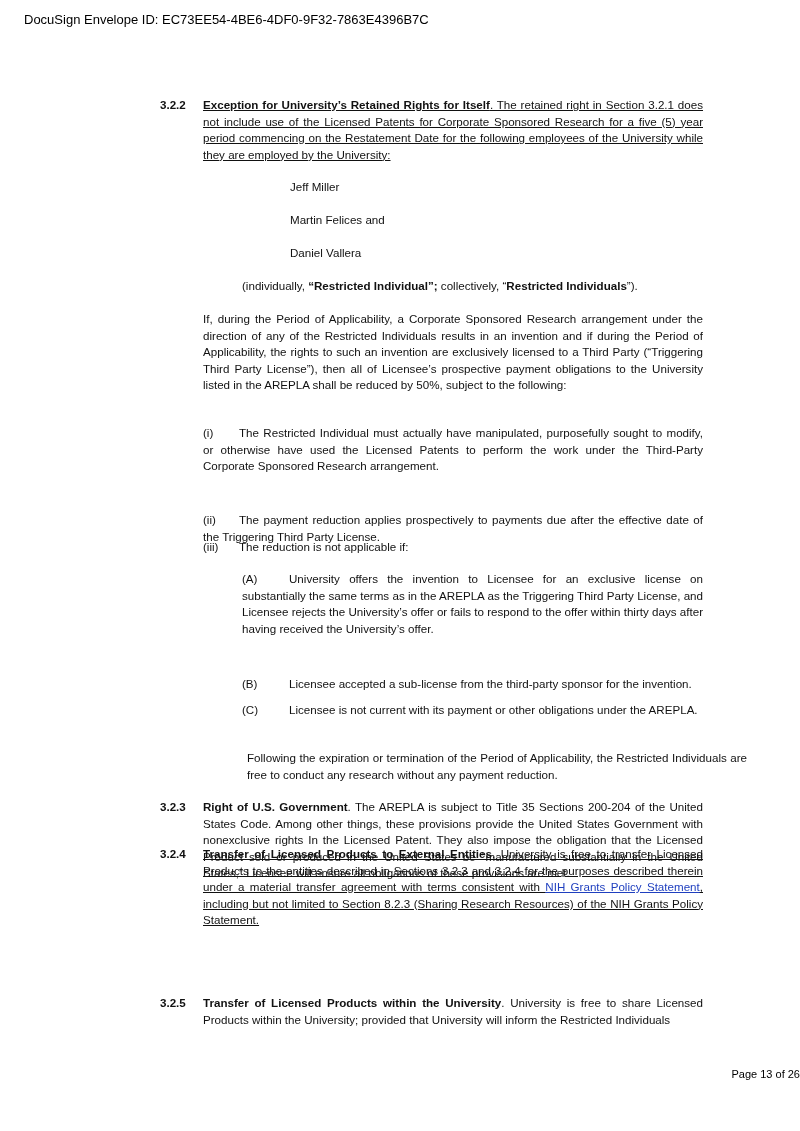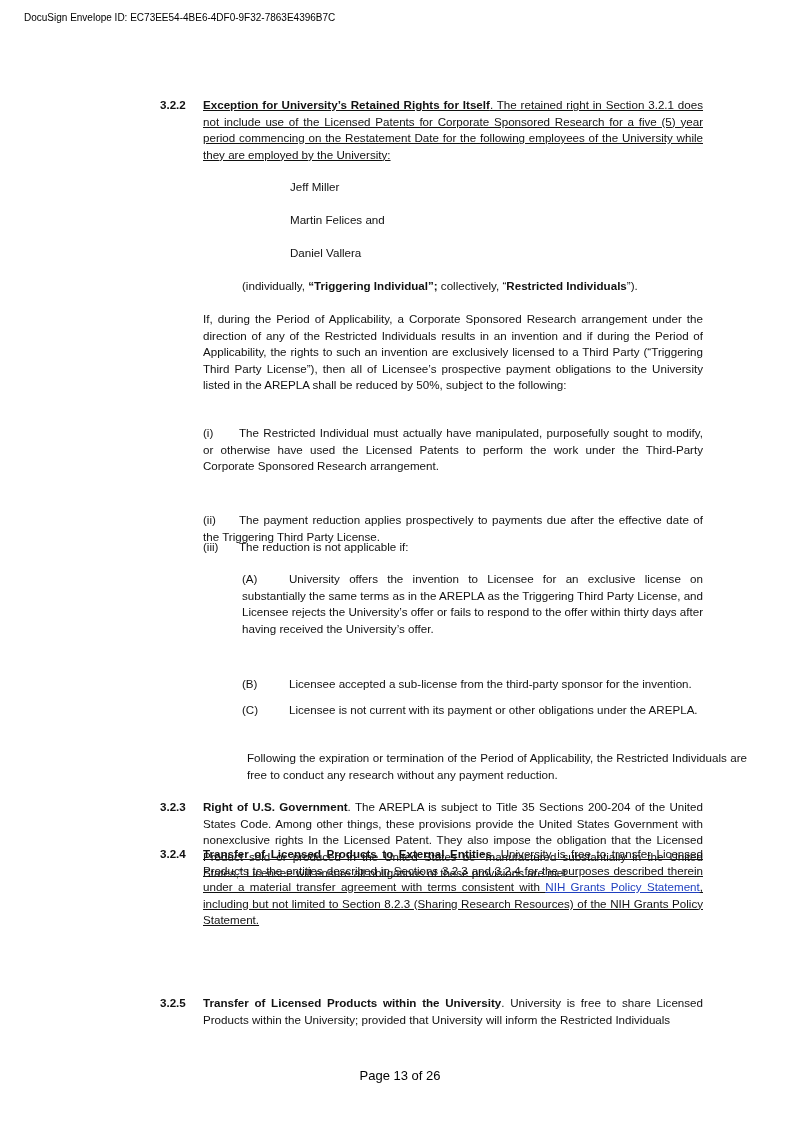--- a/index.html
+++ b/index.html
@@ -1,50 +1,50 @@
 <!DOCTYPE html>
 <html><head>
 <meta charset="utf-8">
 <style>
   html, body { margin: 0; padding: 0; background: #ffffff; }
   body { width: 800px; height: 1131px; position: relative; overflow: hidden; color: #000; }
-  .envelope { position: absolute; left: 24px; top: 12px; font-family: "Liberation Sans", sans-serif; font-size: 10px; color: #000; }
+  .envelope { position: absolute; left: 24px; top: 12px; font-family: "Liberation Sans", sans-serif; font-size: 13px; color: #000; }
   .doc { font-family: "Liberation Sans", sans-serif; font-size: 11.6px; line-height: 16.6px; color: #111; }
   .sec { position: absolute; left: 160px; width: 543px; }
   .sec .num { position: absolute; left: 0; top: 0; font-weight: bold; }
   .sec .body { margin-left: 43px; text-align: justify; }
   .para { position: absolute; left: 203px; width: 500px; text-align: justify; }
   .sub { position: absolute; left: 242px; width: 461px; text-align: justify; }
   .tab1 { display: inline-block; width: 36px; }
   .tab2 { display: inline-block; width: 47px; }
   .name { position: absolute; left: 290px; font-weight: normal; }
   b { font-weight: bold; }
   a.link { color: #1f3fbf; text-decoration: underline; }
-  .footer { position: absolute; left: 0; width: 800px; top: 1068px; text-align: center; font-family: "Liberation Sans", sans-serif; font-size: 13px; }
+  .footer { position: absolute; left: 0; width: 800px; top: 1068px; text-align: right; font-family: "Liberation Sans", sans-serif; font-size: 11px; }
 </style>
 </head>
 <body>
 
 <div class="envelope">DocuSign Envelope ID: EC73EE54-4BE6-4DF0-9F32-7863E4396B7C</div>
 
 <div class="doc">
 
   <div class="sec" style="top:97px;text-decoration:underline;">
     <span class="num">3.2.2</span>
     <div class="body">
       <b>Exception for University’s Retained Rights for Itself</b><span>.  The retained right in Section 3.2.1 does not include use of the Licensed Patents for Corporate Sponsored Research for a five (5) year period commencing on the Restatement Date for the following employees of the University while they are employed by the University:</span>
     </div>
   </div>
 
   <div class="name" style="top:179px;">Jeff Miller</div>
   <div class="name" style="top:212px;">Martin Felices and</div>
   <div class="name" style="top:245px;">Daniel Vallera</div>
 
   <div style="position:absolute; left:242px; top:278px;">
-    <span>(individually, </span><b>“Triggering Individual”;</b><span> collectively, “</span><b>Restricted Individuals</b><span>”).</span>
+    <span>(individually, </span><b>“Restricted Individual”;</b><span> collectively, “</span><b>Restricted Individuals</b><span>”).</span>
   </div>
 
   <div class="para" style="top:311px;">If, during the Period of Applicability, a Corporate Sponsored Research arrangement under the direction of any of the Restricted Individuals results in an invention and if during the Period of Applicability, the rights to such an invention are exclusively licensed to a Third Party (“Triggering Third Party License”), then all of Licensee’s prospective payment obligations to the University listed in the AREPLA shall be reduced by 50%, subject to the following:</div>
 
   <div class="para" style="top:425px;">
     <span class="tab1">(i)</span><span>The Restricted Individual must actually have manipulated, purposefully sought to modify, or otherwise have used the Licensed Patents to perform the work under the Third-Party Corporate Sponsored Research arrangement.</span>
   </div>
   <div class="para" style="top:512px;">
     <span class="tab1">(ii)</span><span>The payment reduction applies prospectively to payments due after the effective date of the Triggering Third Party License.</span>
   </div>

